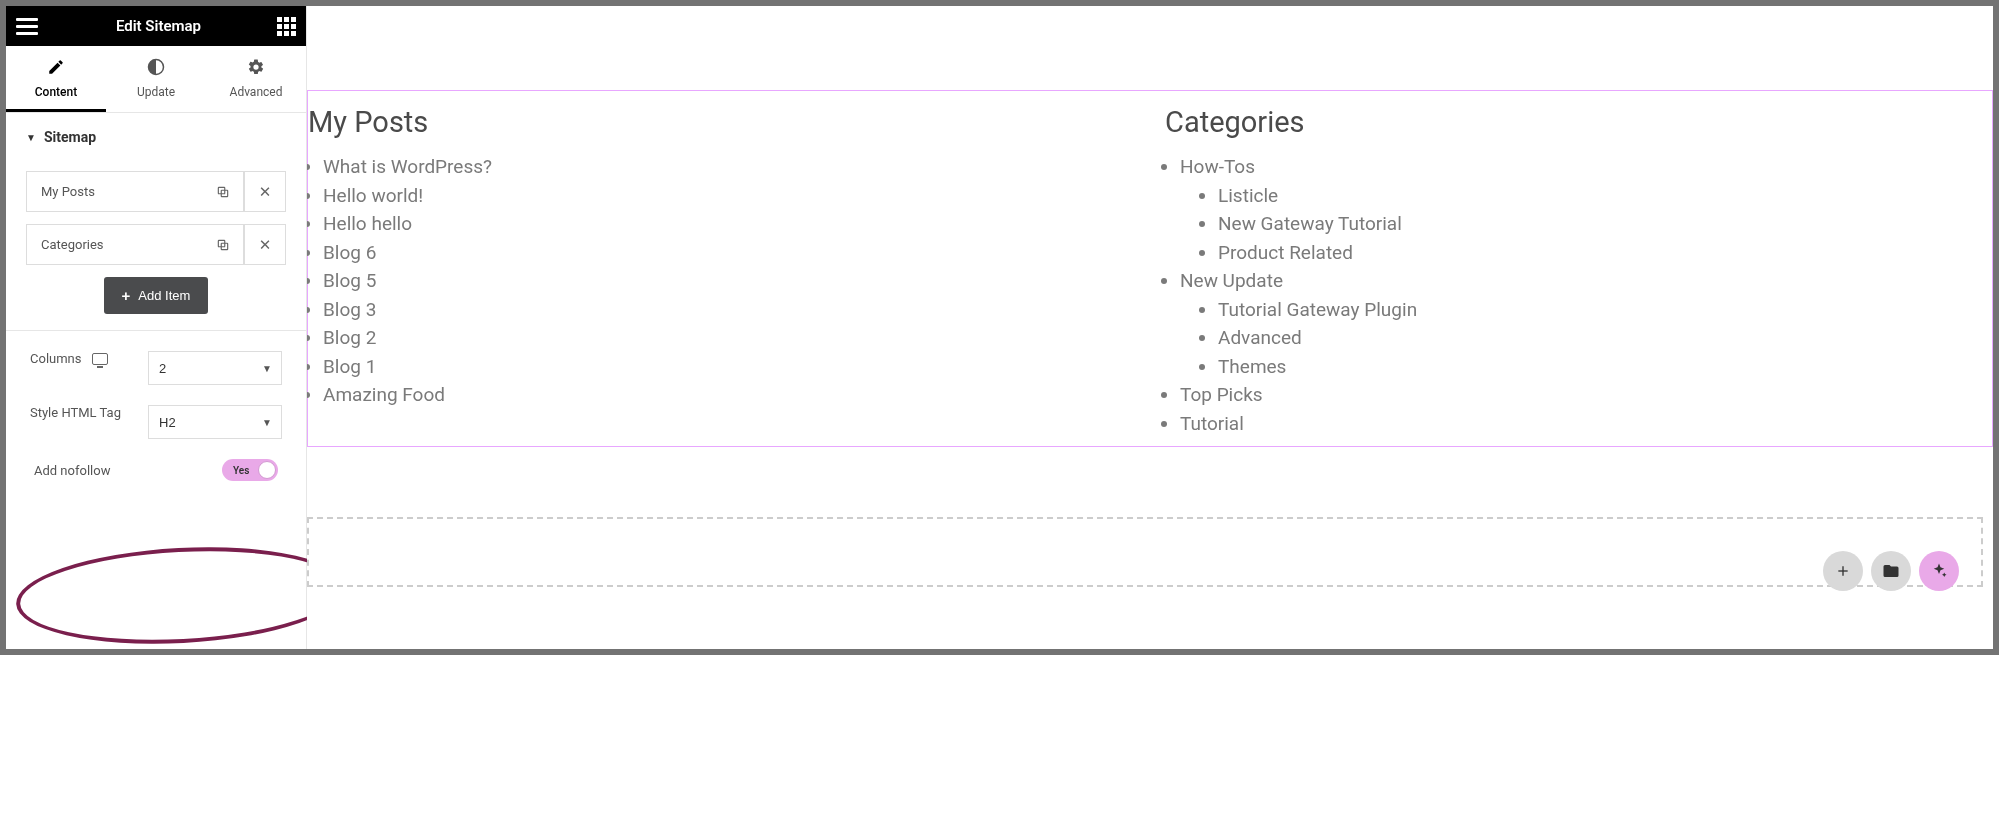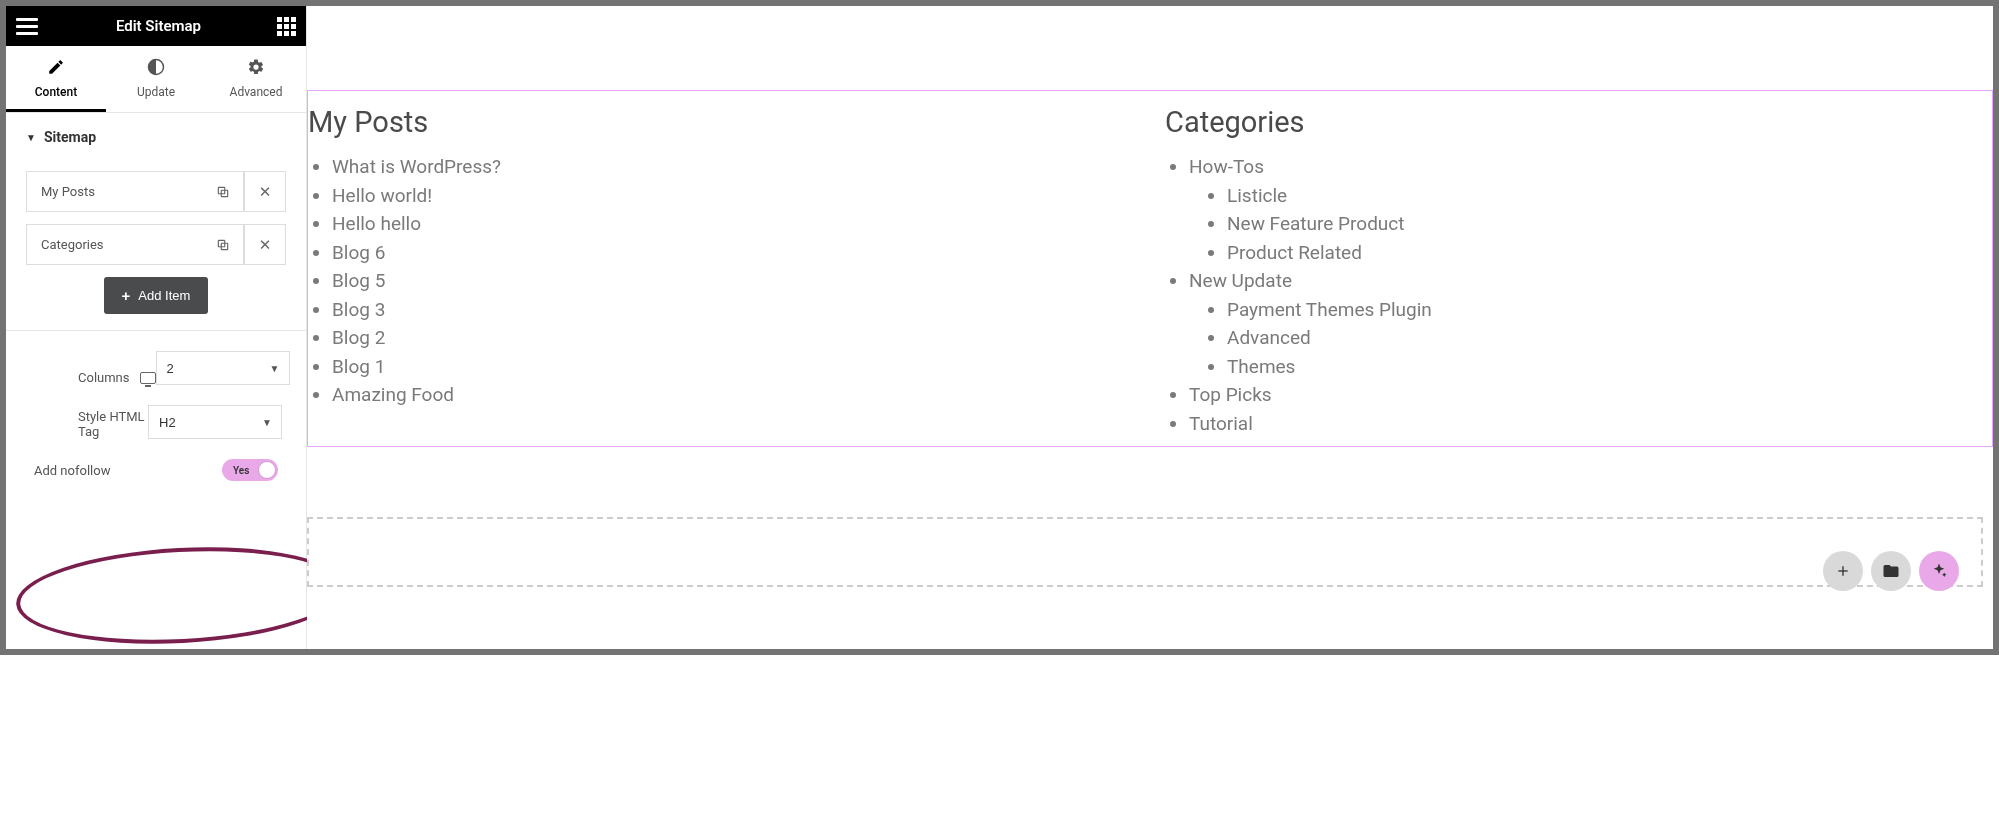--- a/index.html
+++ b/index.html
@@ -27,21 +27,21 @@
   .item-row { display: flex; margin-bottom: 12px; }
   .item-row .item-label { flex: 1; border: 1px solid #ddd; border-right: none; padding: 12px 14px; font-size: 13px; color: #555; cursor: pointer; }
   .item-row .item-btn { width: 42px; border: 1px solid #ddd; border-left: none; display: flex; align-items: center; justify-content: center; cursor: pointer; color: #666; font-size: 15px; }
   .item-row .item-btn + .item-btn { border-left: 1px solid #ddd; }
 
   .add-item-btn { display: flex; align-items: center; gap: 8px; background: #4a4b4d; color: #fff; border: none; padding: 10px 18px; font-size: 13px; cursor: pointer; margin: 6px auto 16px; border-radius: 3px; }
   .add-item-btn .plus { font-size: 15px; font-weight: bold; }
 
   .divider { height: 1px; background: #e6e6e6; margin: 0 0 14px; }
 
-  .control-row { display: flex; align-items: flex-end; justify-content: space-between; padding: 6px 24px 14px; font-size: 13px; color: #555; margin-left: 48px; }
+  .control-row { display: flex; align-items: flex-start; justify-content: space-between; padding: 6px 24px 14px; font-size: 13px; color: #555; }
   .control-row .label-wrap { display: flex; align-items: center; gap: 10px; }
   .control-row select { height: 34px; border: 1px solid #ddd; padding: 0 30px 0 10px; font-size: 13px; color: #333; appearance: none; background: #fff; position: relative; min-width: 134px; }
   .select-wrap { position: relative; }
   .select-wrap .caret-down { position: absolute; right: 10px; top: 50%; transform: translateY(-50%); pointer-events: none; font-size: 10px; color: #555; }
 
   .toggle-row { display: flex; align-items: center; justify-content: space-between; padding: 6px 28px; font-size: 13px; color: #555; position: relative; }
   .toggle { width: 56px; height: 22px; background: #e9a9e8; border-radius: 11px; position: relative; cursor: pointer; display: flex; align-items: center; }
   .toggle .toggle-label { font-size: 10px; color: #333; margin-left: 11px; font-weight: 600; }
   .toggle .knob { position: absolute; right: 2px; top: 2px; width: 18px; height: 18px; background: #fff; border-radius: 50%; border: 1px solid #d39ad2; }
 
@@ -49,21 +49,21 @@
 
   
   .collapse-handle { position: absolute; left: 301px; top: 380px; width: 14px; height: 42px; background: #fff; border: 1px solid #ddd; border-left: none; display: flex; align-items: center; justify-content: center; cursor: pointer; font-size: 11px; color: #666; }
 
   
   .canvas { flex: 1; position: relative; padding: 0; overflow: hidden; background: #fff; }
   .selection-box { border: 1px solid #e8a7ff; margin: 84px 0 0 0; padding: 14px 0 8px 0; }
   .sitemap-cols { display: flex; }
   .col { flex: 1; }
   .col h2 { font-size: 29px; font-weight: 400; color: #4a4a4a; margin-bottom: 14px; }
-  .col ul { list-style: disc; padding-left: 24px; color: #7a7a7a; font-size: 19px; line-height: 1.5; }
+  .col ul { list-style: disc; padding-left: 15px; color: #7a7a7a; font-size: 19px; line-height: 1.5; }
   .col ul ul { list-style: disc; padding-left: 38px; }
   .col li { color: #7a7a7a; }
   .col.col-right { padding-left: 30px; }
 
   .dashed-zone { border: 2px dashed #ccc; margin: 70px 10px 0 0; height: 70px; position: relative; }
   .float-actions { position: absolute; right: 22px; bottom: -6px; display: flex; gap: 8px; }
   .fab { width: 40px; height: 40px; border-radius: 50%; display: flex; align-items: center; justify-content: center; font-size: 17px; color: #333; }
   .fab.gray { background: #d9d9d9; }
   .fab.pink { background: #e9a9e8; }
   
@@ -210,27 +210,27 @@
             <li>Blog 1</li>
             <li>Amazing Food</li>
           </ul>
         </div>
         <div class="col col-right">
           <h2>Categories</h2>
           <ul>
             <li><span>How-Tos</span>
               <ul>
                 <li>Listicle</li>
-                <li>New Feature Product</li>
+                <li>New Gateway Tutorial</li>
                 <li>Product Related</li>
               </ul>
             </li>
             <li><span>New Update</span>
               <ul>
-                <li>Payment Themes Plugin</li>
+                <li>Tutorial Gateway Plugin</li>
                 <li>Advanced</li>
                 <li>Themes</li>
               </ul>
             </li>
             <li>Top Picks</li>
             <li>Tutorial</li>
           </ul>
         </div>
       </div>
     </div>

